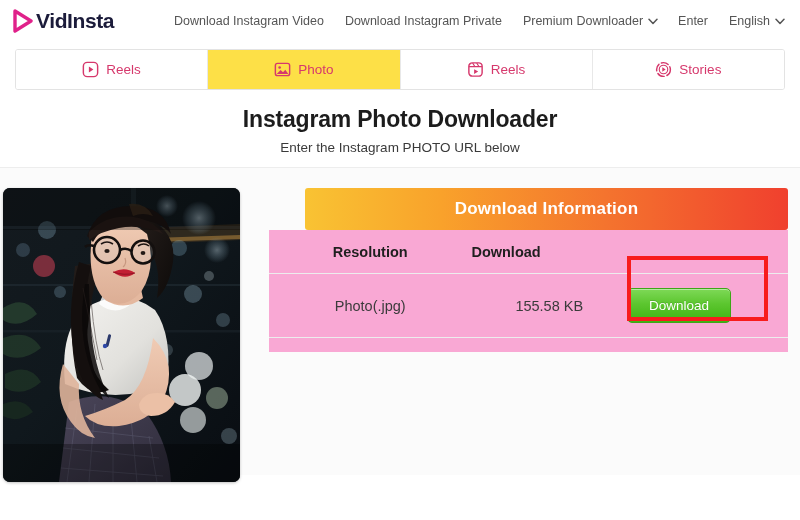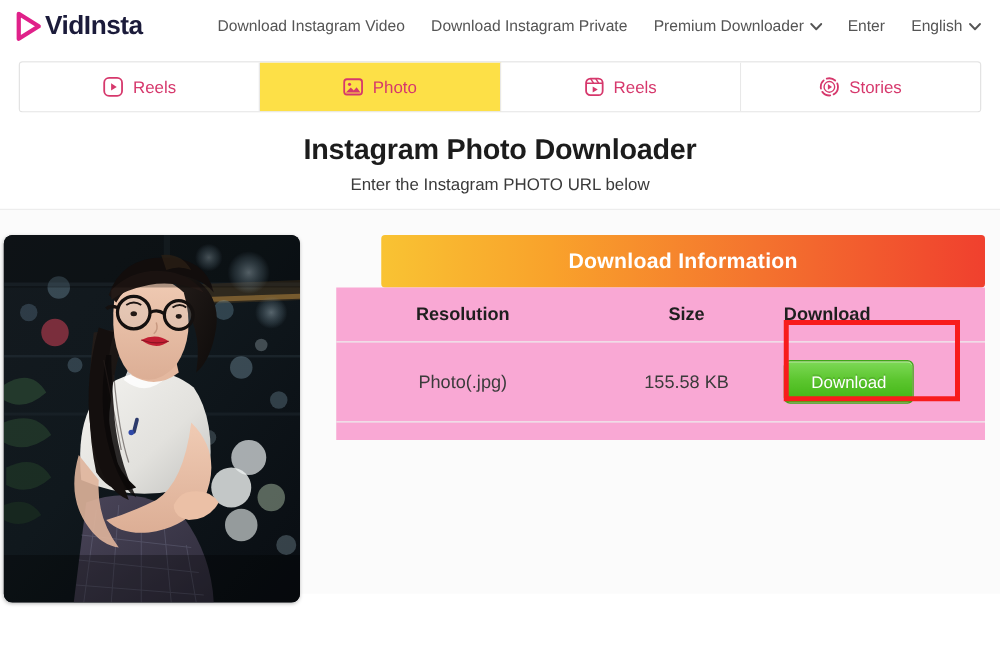--- a/index.html
+++ b/index.html
@@ -430,21 +430,20 @@
   </div>
 
   <div class="panel">
 
     <div class="dl-banner">Download Information</div>
 
     <div class="table">
 
       <div class="trow head">
         <div class="c-res th">Resolution</div>
-        <div class="c-size th">Size</div>
         <div class="c-dl th">Download</div>
       </div>
 
       <div class="trow body">
         <div class="c-res td">Photo(.jpg)</div>
         <div class="c-size td">155.58 KB</div>
         <div class="c-dl">
           <span class="dl-cell-inner">
             <span class="btn-download">Download</span>
             <span class="annot"></span>

